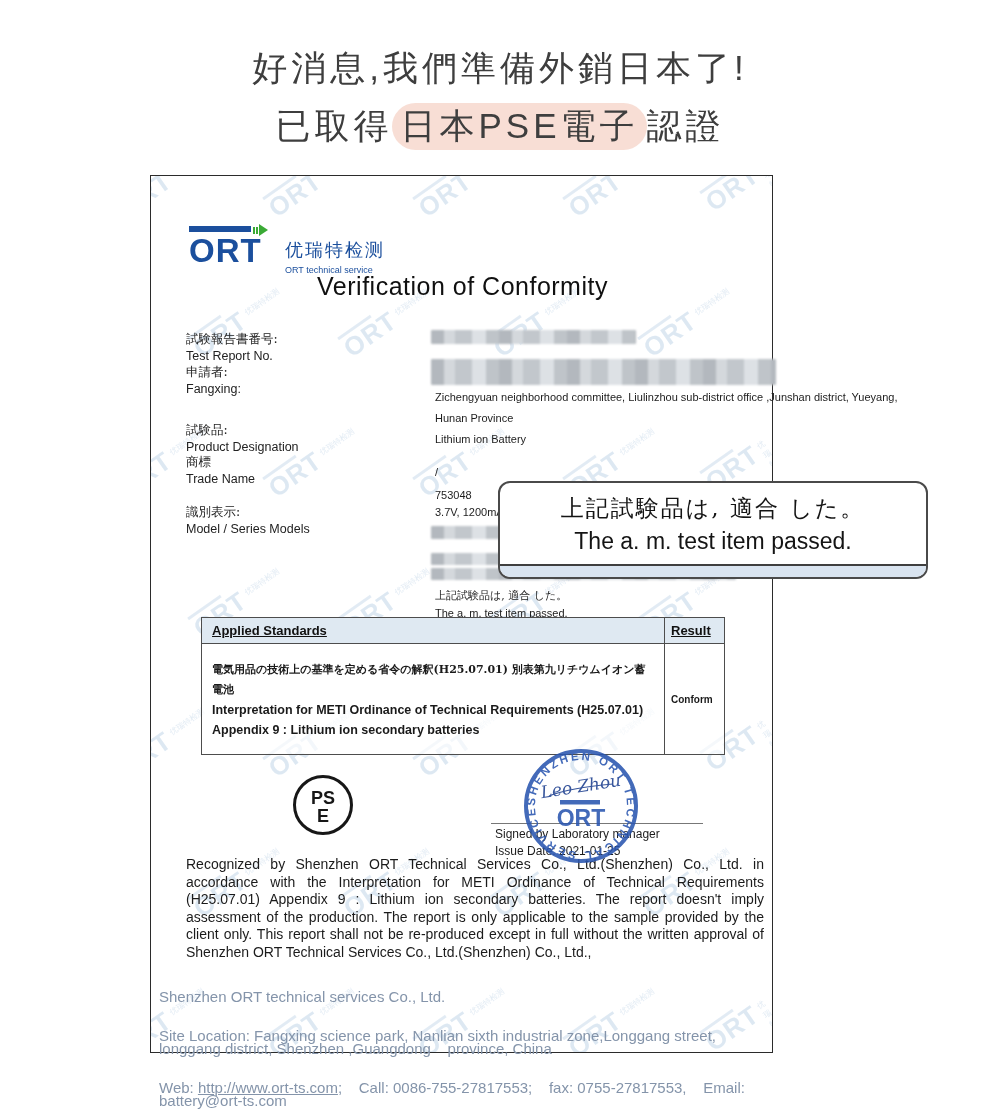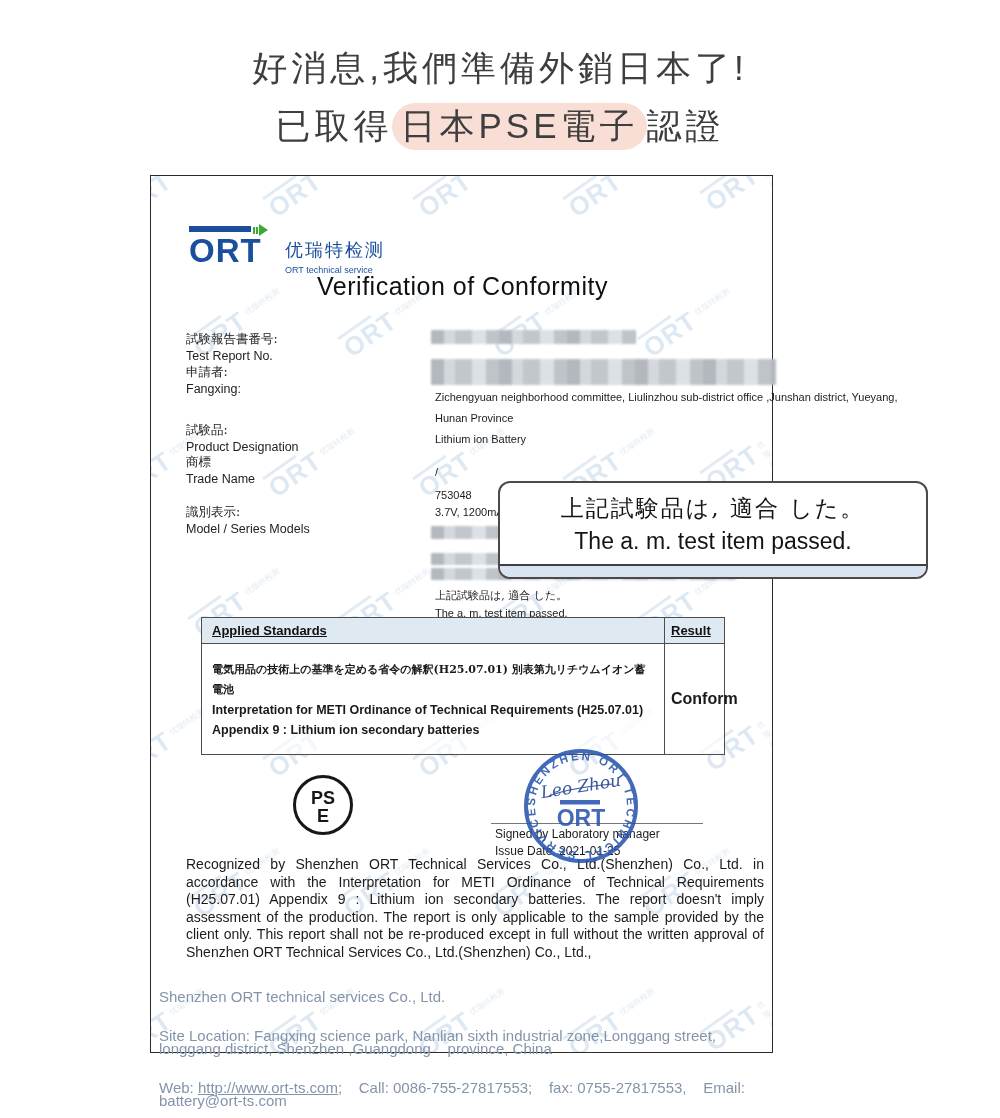--- a/index.html
+++ b/index.html
@@ -44,21 +44,21 @@
   
   .tbl { left:50px; top:441px; width:524px; border:1.5px solid #4d4d4d; background:rgba(255,255,255,.65); }
   .tbl-head { display:flex; background:#dfe9f2; border-bottom:1.5px solid #4d4d4d; }
   .tbl-body { display:flex; }
   .c1 { flex:1; padding:5px 10px; }
   .c2 { width:60px; border-left:1.5px solid #4d4d4d; padding:5px 6px; }
   .th { font-size:13px; font-weight:bold; color:#111;text-decoration:underline; }
   .tbl-body .c1 { padding:16px 10px 14px 10px; }
   .std-jp { font-size:11px; font-weight:600; line-height:20px; font-family:"DejaVu Serif",serif; }
   .std-en { font-size:12.5px; font-weight:bold; line-height:20px; }
-  .tbl-body .c2 { display:flex; align-items:center; font-size:16px; font-weight:600; }
+  .tbl-body .c2 { display:flex; align-items:center; font-size:10px; font-weight:600; }
 
   
   .pse-wrap { left:140px; top:597px; }
   .sig-line { left:340px; top:647px; width:212px; border-top:1px solid #777; }
   .signed-by { left:344px; top:651px; font-size:12px; color:#1c1c1c; }
   .issue-date { left:344px; top:668px; font-size:12px; color:#1c1c1c; }
   .stamp-wrap { left:368px; top:568px; z-index:2; }
 
   
   .disclaimer { left:35px; top:680px; width:578px; font-size:14px; line-height:17.5px; text-align:justify; color:#1b1b1b; }

